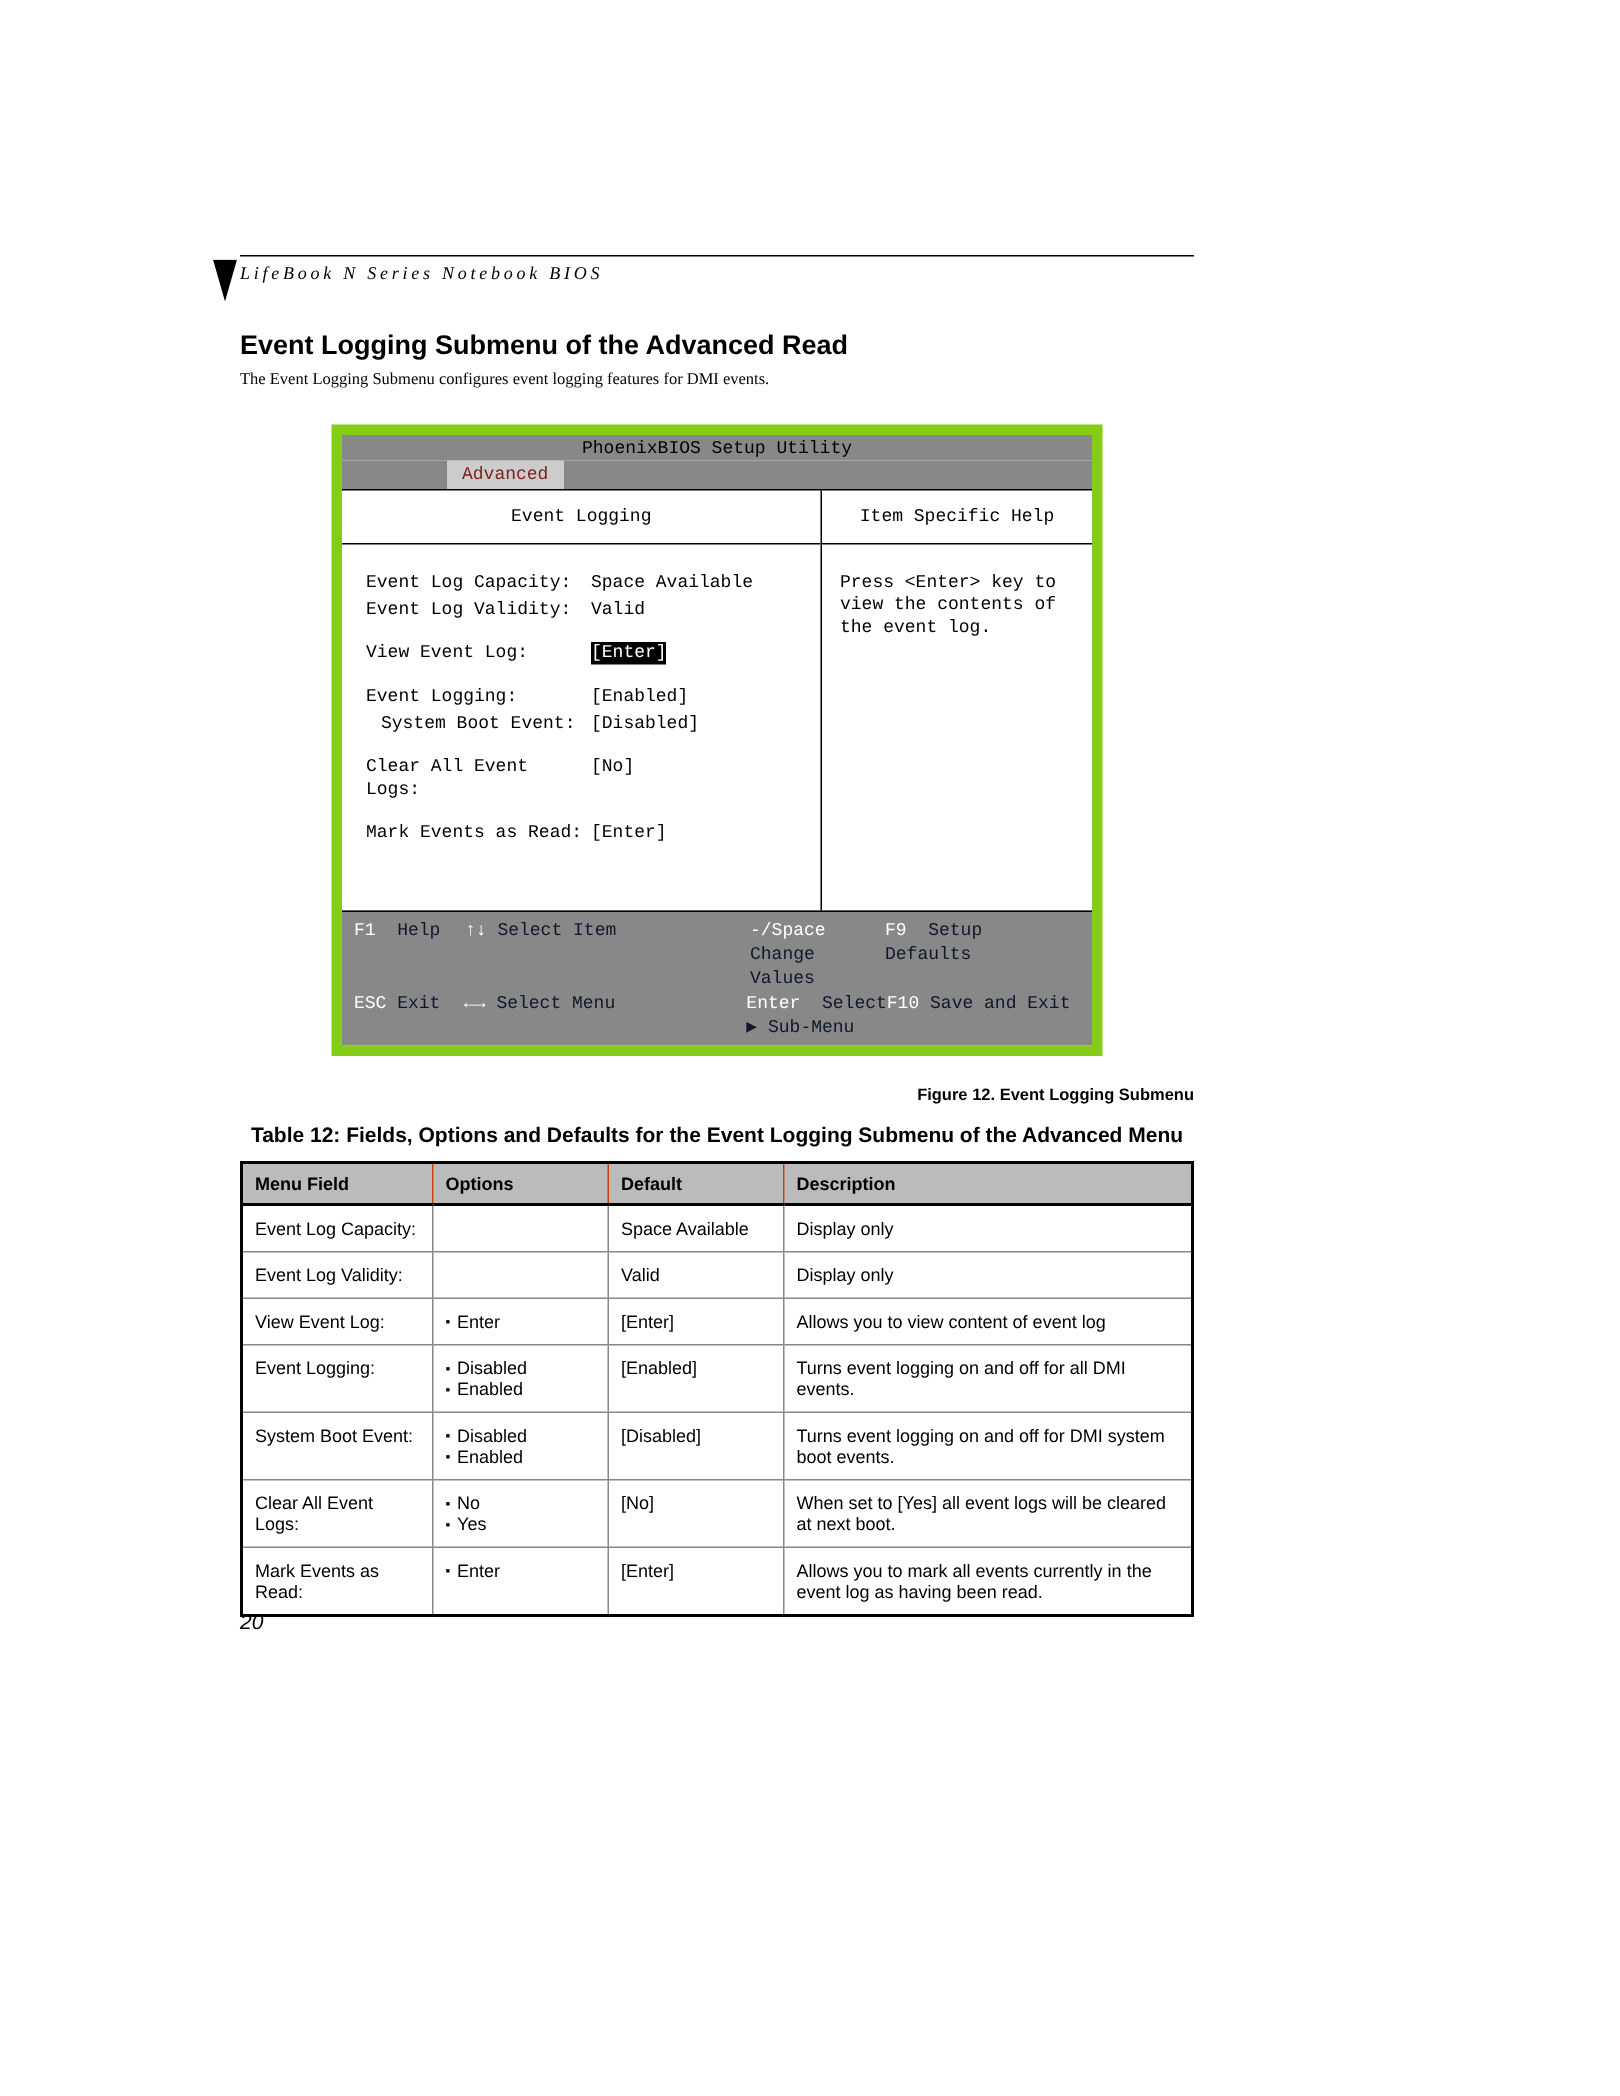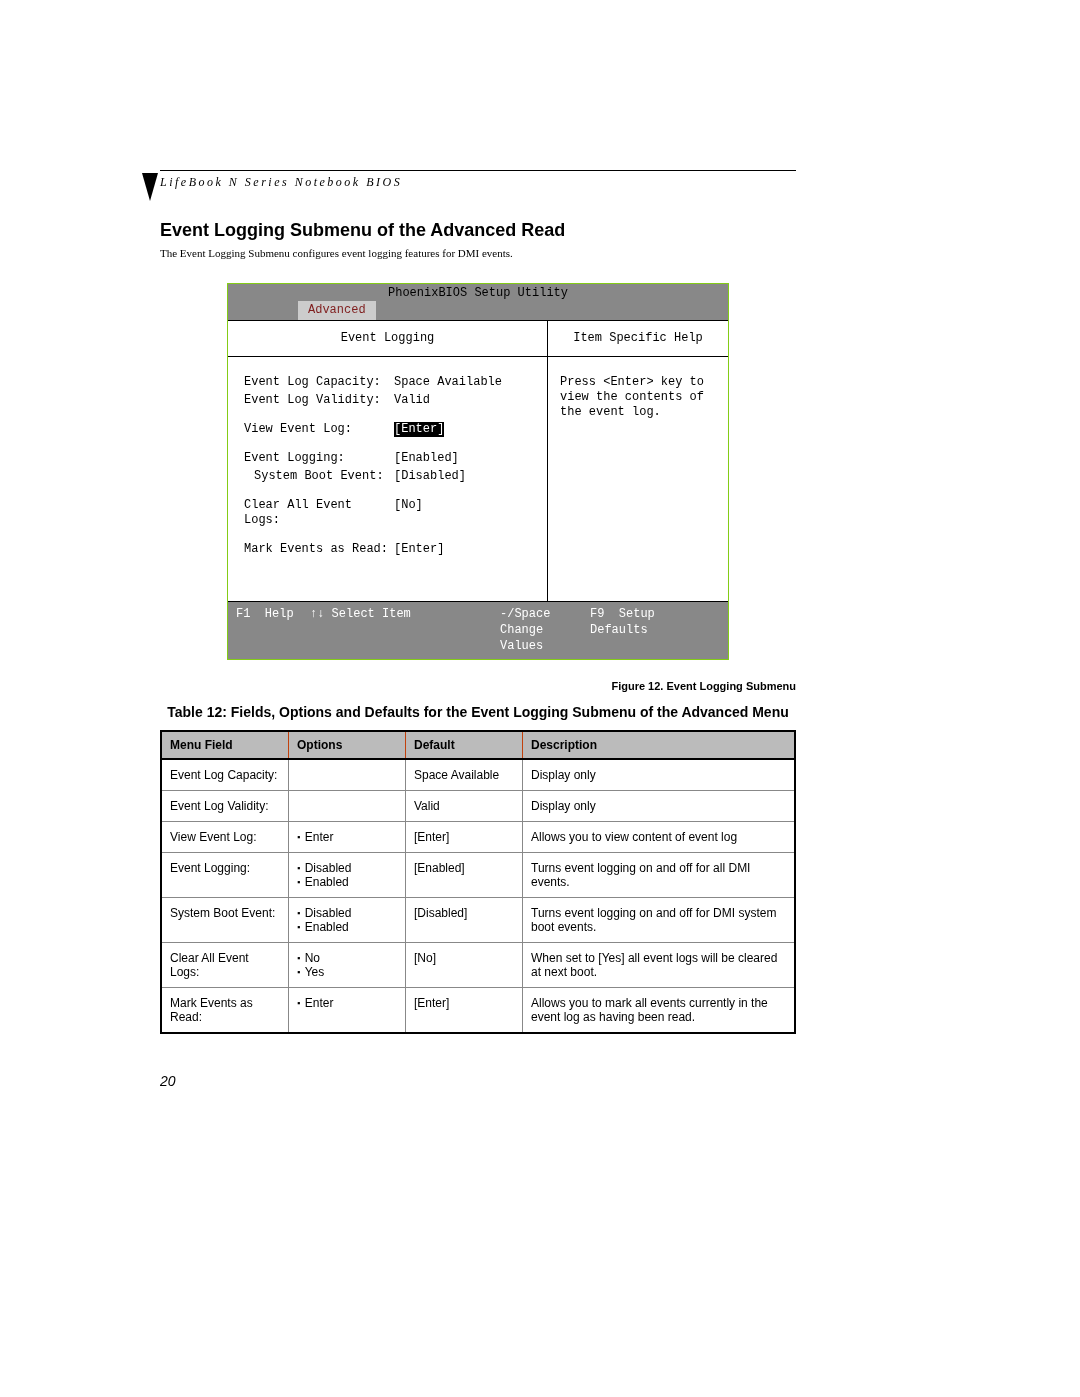--- a/index.html
+++ b/index.html
@@ -46,21 +46,21 @@
   }
   .intro-text {
     font-family: Georgia, serif;
     font-size: 11px;
     margin-bottom: 24px;
   }
   .bios-box {
     width: 500px;
     margin: 0 auto 20px auto;
     background: #fff;
-    border: 1px solid #84cc16;
+    border: 7px solid #84cc16;
     font-family: 'Courier New', monospace;
     font-size: 12px;
     line-height: 1.25;
   }
   .bios-title {
     background: #888;
     text-align: center;
     padding: 2px 0 0 0;
     font-family: 'Courier New', monospace;
   }
@@ -120,21 +120,21 @@
     background: #888;
     padding: 4px 8px;
     font-family: 'Courier New', monospace;
     font-size: 12px;
     color: #000;
     line-height: 1.35;
     border-top: 1px solid #000;
   }
   .bios-footer-row { display: flex; }
   .bf-key { color: #fff; }
-  .bf-text { color: #ffffff; margin-right: 6px; }
+  .bf-text { color: #0f172a; margin-right: 6px; }
   .bf-cell1 { width: 74px; }
   .bf-cell2 { width: 190px; }
   .bf-cell3 { width: 150px; flex: 1; }
   .bf-cell4 { width: 130px; text-align: left; }
   .figure-caption {
     text-align: right;
     font-family: 'Segoe UI', Arial, sans-serif;
     font-weight: bold;
     font-size: 11px;
     margin-bottom: 12px;
@@ -240,20 +240,26 @@
         <div class="bios-help">Press &lt;Enter&gt; key to view the contents of the event log.</div>
       </div>
     </div>
     <div class="bios-footer">
       <div class="bios-footer-row">
         <span class="bf-cell1"><span class="bf-key">F1</span>&nbsp;&nbsp;<span class="bf-text">Help</span></span>
         <span class="bf-cell2"><span class="bf-key">↑↓</span> <span class="bf-text">Select Item</span></span>
         <span class="bf-cell3"><span class="bf-key">-/Space</span> <span class="bf-text">Change Values</span></span>
         <span class="bf-cell4"><span class="bf-key">F9</span>&nbsp;&nbsp;<span class="bf-text">Setup Defaults</span></span>
       </div>
+      <div class="bios-footer-row">
+        <span class="bf-cell1"><span class="bf-key">ESC</span> <span class="bf-text">Exit</span></span>
+        <span class="bf-cell2"><span class="bf-key">←→</span> <span class="bf-text">Select Menu</span></span>
+        <span class="bf-cell3"><span class="bf-key">Enter</span>&nbsp;&nbsp;<span class="bf-text">Select ▶ Sub-Menu</span></span>
+        <span class="bf-cell4"><span class="bf-key">F10</span> <span class="bf-text">Save and Exit</span></span>
+      </div>
     </div>
   </div>
 
   <div class="figure-caption">Figure 12.  Event Logging Submenu</div>
   <div class="table-caption">Table 12: Fields, Options and Defaults for the Event Logging Submenu of the Advanced Menu</div>
 
   <table class="field-table">
     <thead>
       <tr>
         <th class="col-menu">Menu Field</th>

